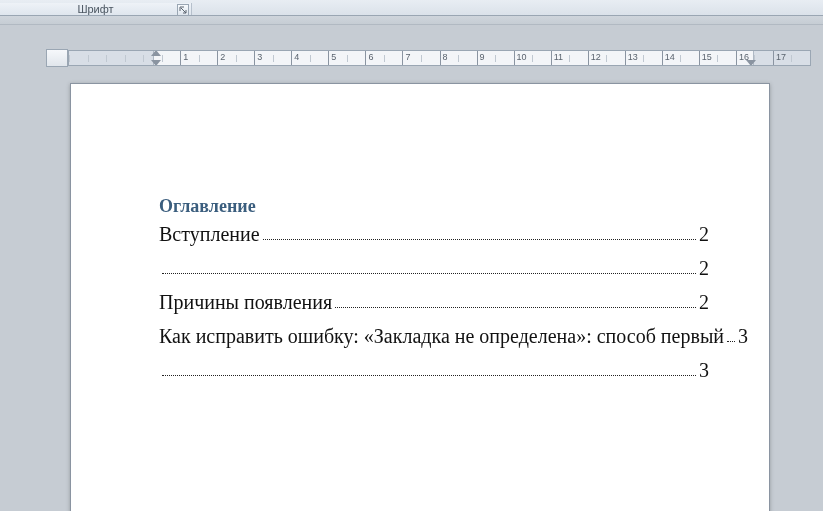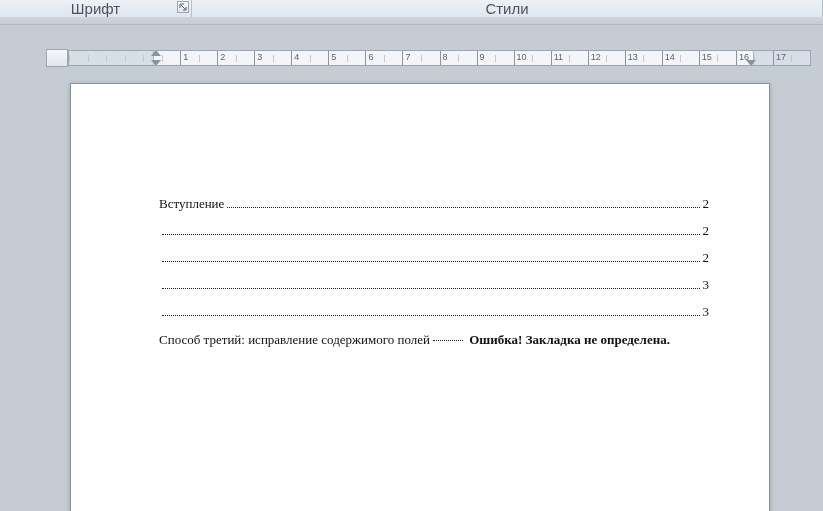--- a/index.html
+++ b/index.html
@@ -8,28 +8,27 @@
     width: 823px;
     height: 511px;
     overflow: hidden;
     font-family: Tahoma, "Segoe UI", sans-serif;
     background: #ccd1d6;
   }
 
   
   .ribbon-groups {
     display: flex;
-    align-items: flex-start;
+    align-items: flex-end;
     height: 15px;
     background: linear-gradient(#e8edf3, #dbe2ea);
     border-bottom: 1px solid #9aa6b3;
-    font-size: 15px;
+    font-size: 11px;
     color: #4a5560;
     user-select: none;
-    border-radius: 8px;
   }
   .ribbon-group {
     position: relative;
     display: flex;
     align-items: center;
     justify-content: center;
     border-right: 1px solid #b6c0cc;
     box-sizing: border-box;
     background: linear-gradient(#eef2f7, #dfe6ee);
   }
@@ -133,23 +132,23 @@
   .toc-title {
     font-family: Cambria, Georgia, "Times New Roman", serif;
     font-size: 18px;
     font-weight: bold;
     color: #3b5e7e;
     margin: 0 0 6px 0;
   }
 
   .toc-entry {
     display: flex;
-    align-items: center;
+    align-items: flex-start;
     font-family: "Times New Roman", Georgia, serif;
-    font-size: 13px;
+    font-size: 20px;
     color: #111;
     margin: 0 0 11px 0;
     white-space: nowrap;
   }
   .toc-entry .txt   { flex: 0 0 auto; }
   .toc-entry .leader{
     flex: 1 1 auto;
     border-bottom: 1.5px dotted #222;
     margin: 0 3px 3px 3px;
     min-width: 8px;
@@ -168,23 +167,20 @@
 <body>
 
 <div class="ribbon-groups">
   <div class="ribbon-group grp-font">
     <span>Шрифт</span>
     <div class="dlg-launch">
       <svg width="10" height="10" viewBox="0 0 10 10">
           <path d="M2 2 H6 M2 2 V6 M3 3 L8 8 M8 5 V8 H5" stroke="#5a636e" stroke-width="1" fill="none"></path>
         </svg>
     </div>
-  </div>
-  <div class="ribbon-group grp-styles">
-    <span>Стили</span>
   </div>
 </div>
 <div class="below-ribbon-strip"></div>
 
 <div class="workspace">
 
   <div class="ruler-row">
     <div class="ruler-button"></div>
     <div class="ruler" id="ruler">
       <div class="margin-shade left"></div>
@@ -232,39 +228,41 @@
           <div class="tick minor" style="left: 722.475px;"></div>
           <div class="tick major" data-n="18" style="left: 741px;"></div>
         </div>
       <div class="indent-top"></div>
       <div class="indent-bottom"></div>
       <div class="indent-right"></div>
     </div>
   </div>
 
   <div class="page">
+    <div class="toc-title">Оглавление</div>
     <div id="toc">
         <div class="toc-entry">
           <span class="txt">Вступление</span>
           <span class="leader"></span>
           <span class="pg">2</span>
         </div>
         <div class="toc-entry">
           <span class="leader"></span>
           <span class="pg">2</span>
         </div>
         <div class="toc-entry">
+          <span class="txt">Причины появления</span>
           <span class="leader"></span>
           <span class="pg">2</span>
         </div>
         <div class="toc-entry">
+          <span class="txt">Как исправить ошибку: «Закладка не определена»: способ первый</span>
           <span class="leader"></span>
           <span class="pg">3</span>
         </div>
         <div class="toc-entry">
           <span class="leader"></span>
           <span class="pg">3</span>
         </div>
-        <div class="toc-entry wrap"><span class="txt">Способ третий: исправление содержимого полей</span><span class="leader-inline"></span> <span class="err">Ошибка! Закладка не определена.</span></div>
       </div>
   </div>
 
 </div>
 
 </body></html>

